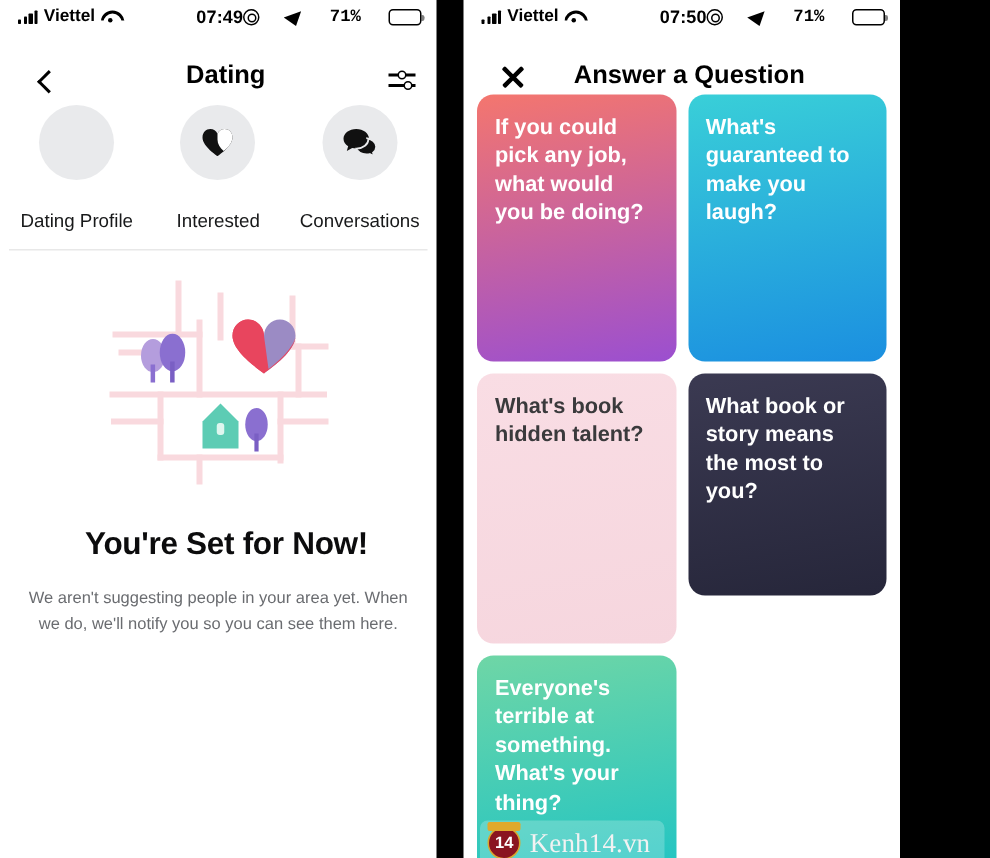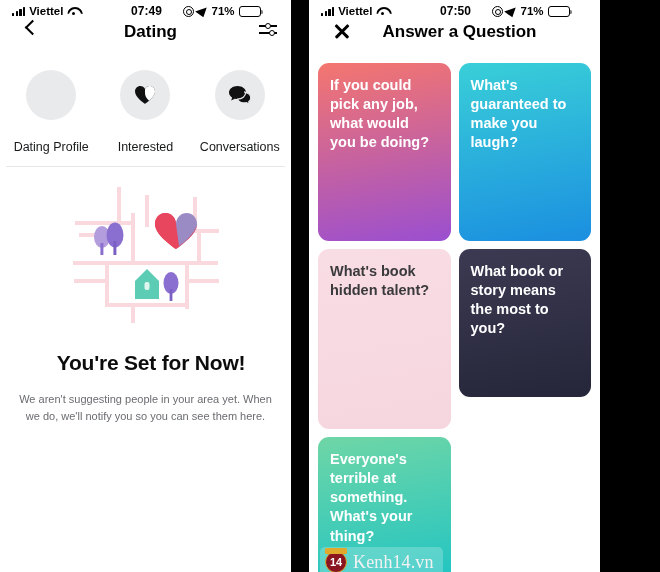--- a/index.html
+++ b/index.html
@@ -16,21 +16,21 @@
   .panel-right { background:#ffffff; }
   .divider { width:18px; height:572px; background:#000000; flex:0 0 18px; }
 
   
   .statusbar {
     height:22px; display:flex; align-items:center;
     padding:0 10px 0 12px; font-size:11.5px; font-weight:bold; color:#000;
   }
   .sb-left { display:flex; align-items:center; gap:4px; flex:1; }
   .sb-center { flex:0 0 auto; font-size:12px; font-weight:bold; letter-spacing:.1px; }
-  .sb-right { display:flex; align-items:center; gap:4px; flex:1; justify-content:center; }
+  .sb-right { display:flex; align-items:center; gap:4px; flex:1; justify-content:space-between;font-family:Liberation Mono, monospace; }
 
   .sig { display:inline-flex; align-items:flex-end; gap:1.2px; height:9px; }
   .sig i { width:2.4px; background:#000; border-radius:.5px; display:block; }
   .sig i:nth-child(1){ height:3px; }
   .sig i:nth-child(2){ height:5px; }
   .sig i:nth-child(3){ height:7px; }
   .sig i:nth-child(4){ height:9px; }
 
   .carrier { font-size:11.5px; font-weight:bold; }
 
@@ -55,21 +55,21 @@
          transform:rotate(35deg) skewX(-12deg); }
 
   .batt-pct { font-size:11.5px; font-weight:bold; }
   .batt { width:22px; height:11px; border:1.3px solid #000; border-radius:3px;
           position:relative; padding:1.4px; }
   .batt-fill { height:100%; background:#000; border-radius:1px; }
   .batt::after{ content:""; position:absolute; right:-3.2px; top:3.3px;
           width:2px; height:4.4px; background:#000; border-radius:0 1.5px 1.5px 0; opacity:.5;}
 
   
-  .navbar { height:38px; display:flex; align-items:flex-start; padding:0 14px; position:relative;margin-left:10px; }
+  .navbar { height:38px; display:flex; align-items:flex-end; padding:0 14px; position:relative;margin-left:10px; }
   .nav-title { position:absolute; left:0; right:0; text-align:center;
      font-size:17px; font-weight:bold; color:#000; pointer-events:none; }
   .nav-btn { position:relative; z-index:2; cursor:pointer; display:flex; align-items:center; }
 
   .chev-left { width:11px; height:11px; border-left:2.6px solid #000;
      border-bottom:2.6px solid #000; transform:rotate(45deg); margin-left:3px; }
 
   .xmark { width:18px; height:18px; position:relative; }
   .xmark::before,.xmark::after{
     content:""; position:absolute; left:0; top:8px; width:18px; height:2.6px;

